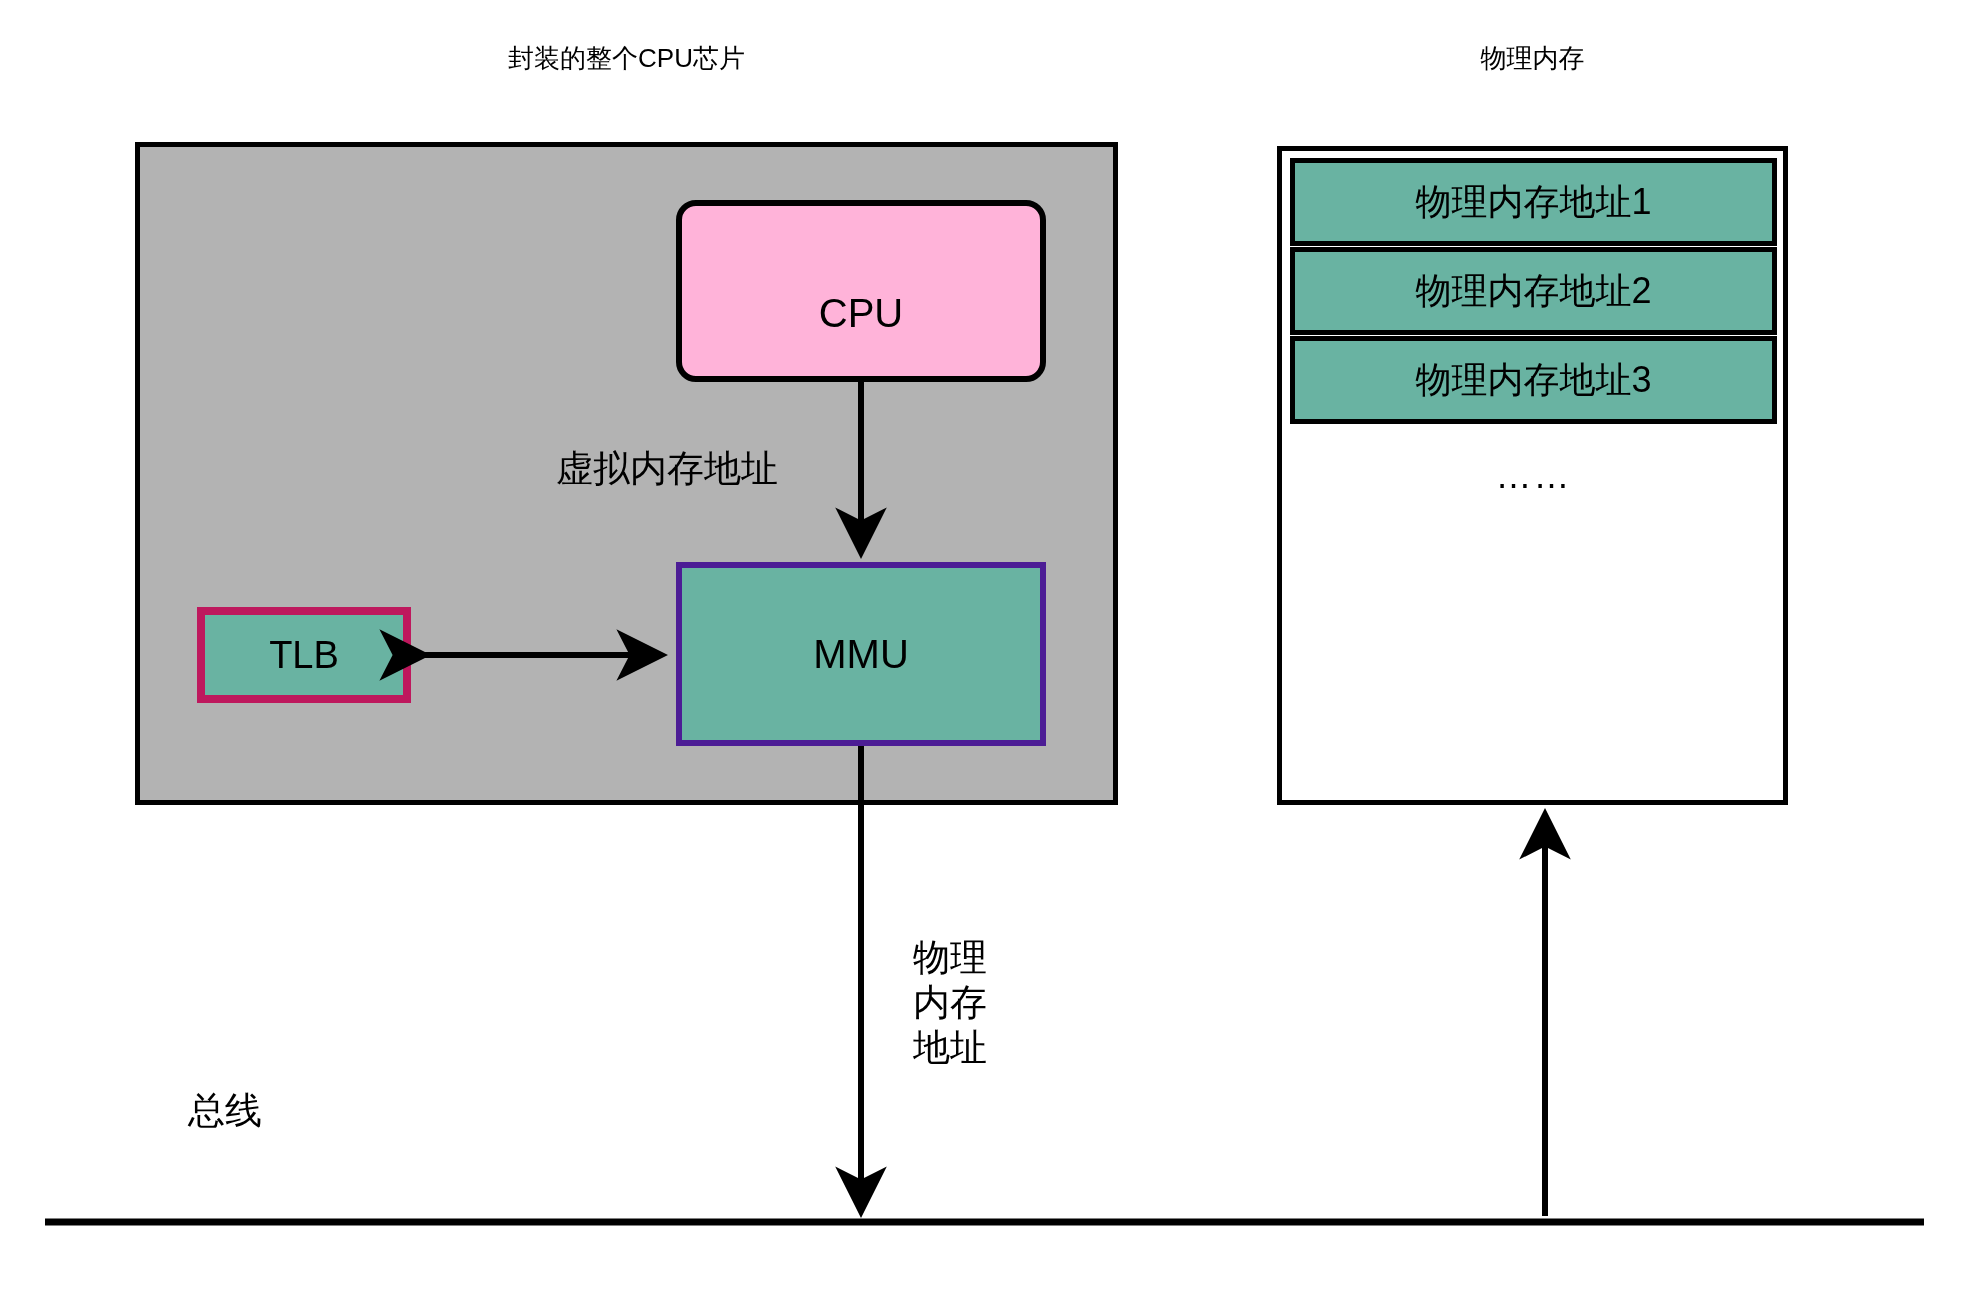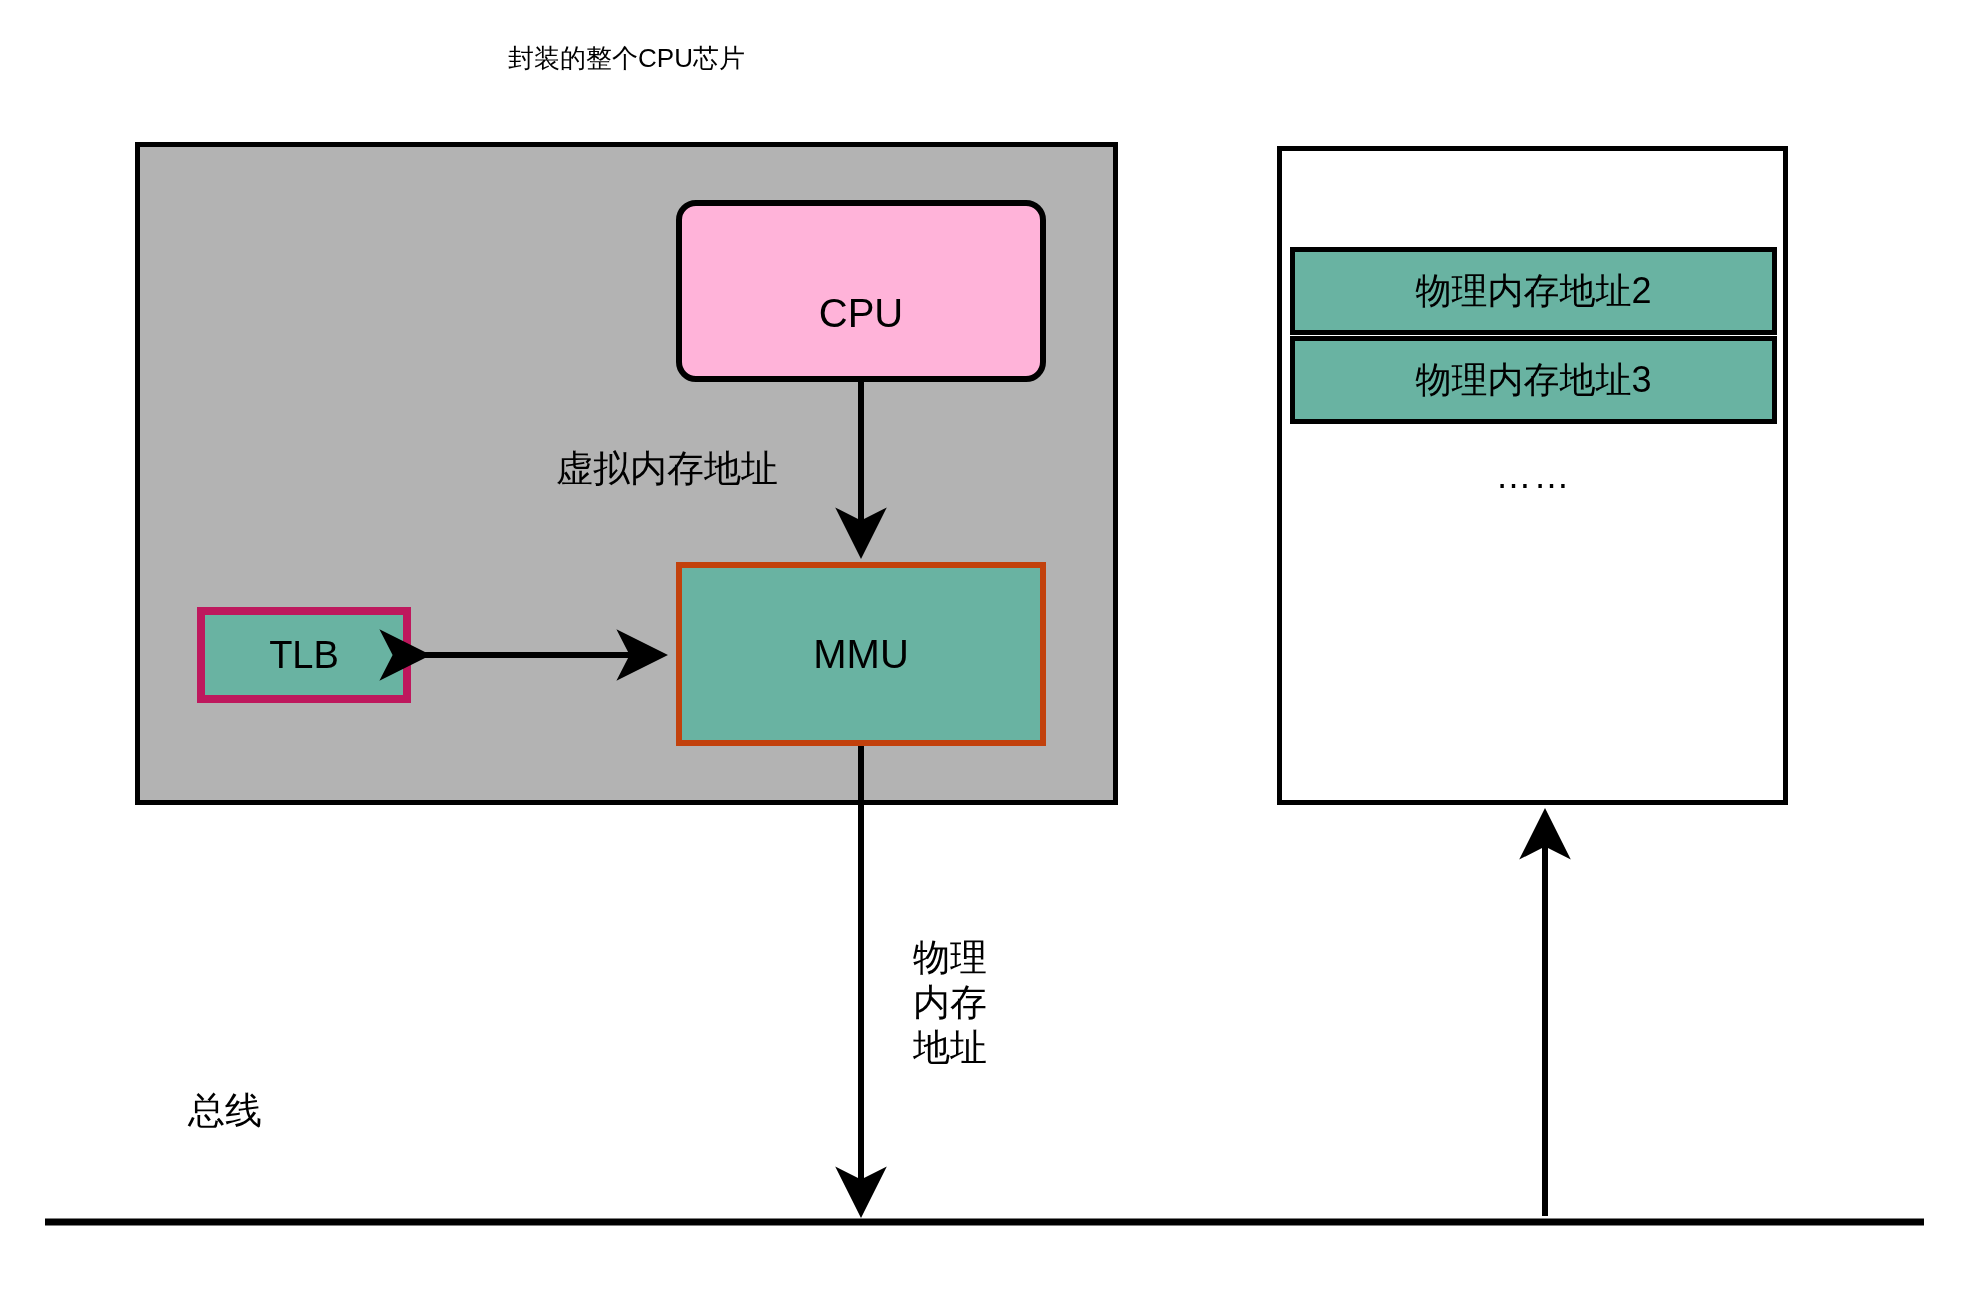--- a/index.html
+++ b/index.html
@@ -56,21 +56,21 @@
   }
   #cpu-box .box-label { font-size: 40px; margin-top: 45px; }
 
   
   #mmu-box {
     left: 676px;
     top: 562px;
     width: 370px;
     height: 184px;
     background: #69b3a2;
-    border: 6px solid #c2410c;
+    border: 6px solid #4c1d95;
     box-sizing: border-box;
     display: flex;
     align-items: center;
     justify-content: center;
   }
   #mmu-box .box-label { font-size: 40px; }
 
   
   #tlb-box {
     left: 197px;
@@ -159,36 +159,38 @@
     pointer-events: none;
   }
 </style>
 </head>
 <body>
 
 <div id="stage">
 
   <div class="abs title" style="left:235px; top:45px; width:783px;">封装的整个CPU芯片</div>
 
+  <div class="abs title" style="left:1277px; top:45px; width:511px;">物理内存</div>
 
   <div class="abs" id="chip-package"></div>
 
   <div class="abs" id="cpu-box">
     <span class="box-label">CPU</span>
   </div>
 
   <div class="abs" id="mmu-box">
     <span class="box-label">MMU</span>
   </div>
 
   <div class="abs" id="tlb-box">
     <span class="box-label">TLB</span>
   </div>
 
   <div class="abs" id="memory-box">
+    <div class="mem-row" id="mem-row-0">物理内存地址1</div>
     <div class="mem-row" id="mem-row-1">物理内存地址2</div>
     <div class="mem-row" id="mem-row-2">物理内存地址3</div>
     <div id="mem-ellipsis">……</div>
   </div>
 
   <svg class="abs" id="connectors" viewBox="0 0 1969 1300">
     <defs>
       <marker id="arrowhead" markerWidth="9" markerHeight="9" refX="7.6" refY="4.5" orient="auto" markerUnits="strokeWidth">
         <path d="M0,0.2 L8.6,4.5 L0,8.8 L2.2,4.5 Z" fill="#000000"></path>
       </marker>

